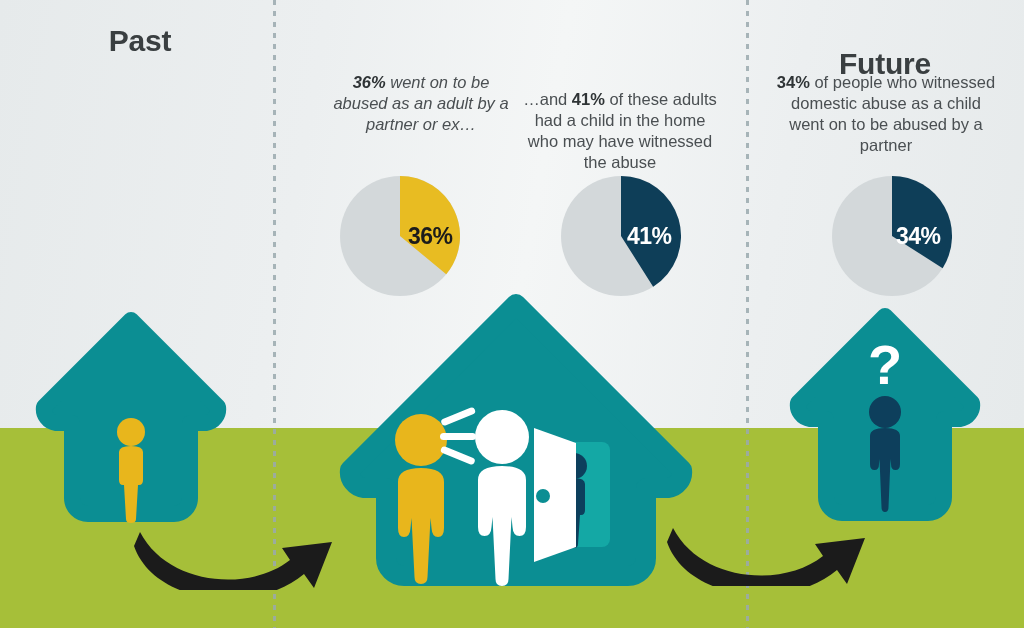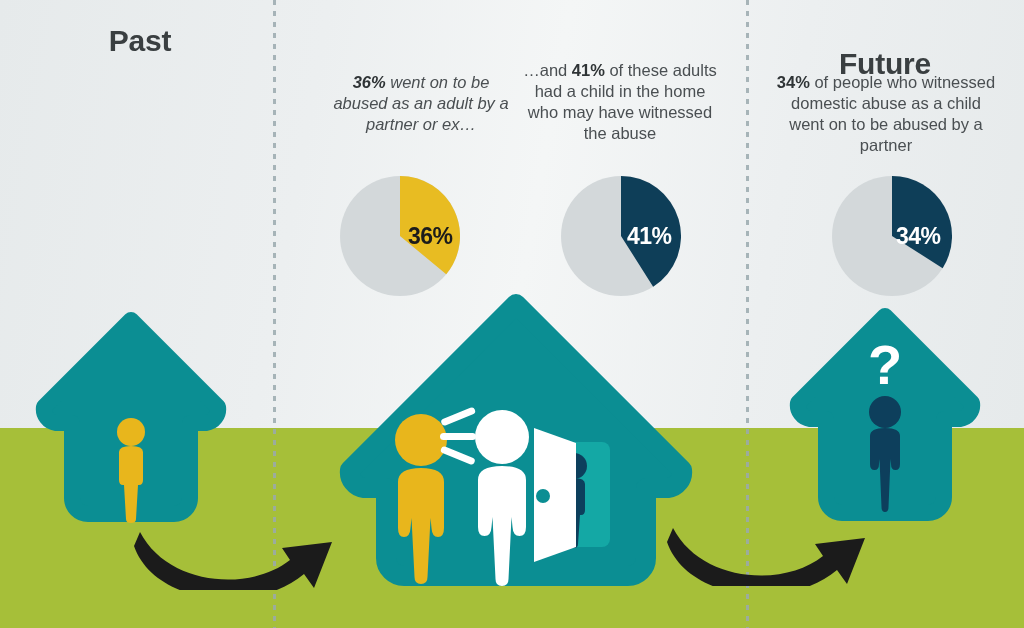--- a/index.html
+++ b/index.html
@@ -51,21 +51,21 @@
     line-height:21px;
     color:#4a4f52;
   }
   .blurb b { font-weight:bold; color:#2f3436; }
 
   #title-past    { left:40px;  top:24px;  width:200px; }
   #blurb-past    { left:50px;  top:72px;  width:180px; }
 
   #title-present { left:355px; top:24px;  width:320px; }
   #blurb-present-a { left:333px; top:72px; width:176px;font-style:italic; }
-  #blurb-present-b { left:520px; top:60px; width:200px;text-align:center; }
+  #blurb-present-b { left:520px; top:89px; width:200px;text-align:center; }
 
   #title-future  { left:785px; top:24px;  width:200px;margin-top:23px; }
   #blurb-future  { left:772px; top:72px;  width:228px; }
 
   
   .pie-wrap { position:absolute; }
   .pie-label {
     position:absolute;
     font-size:23px;
     font-weight:bold;

